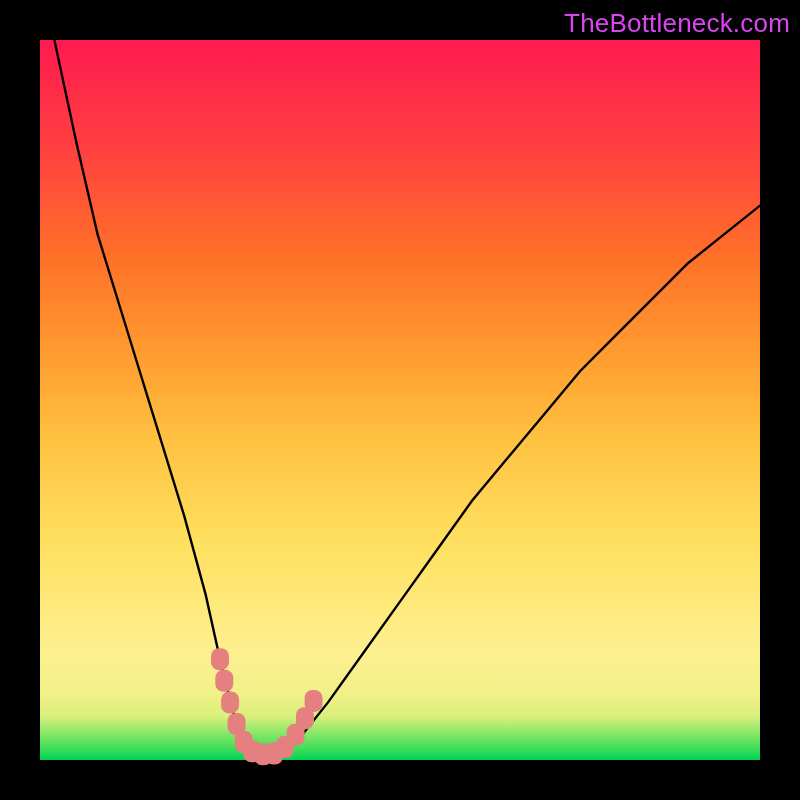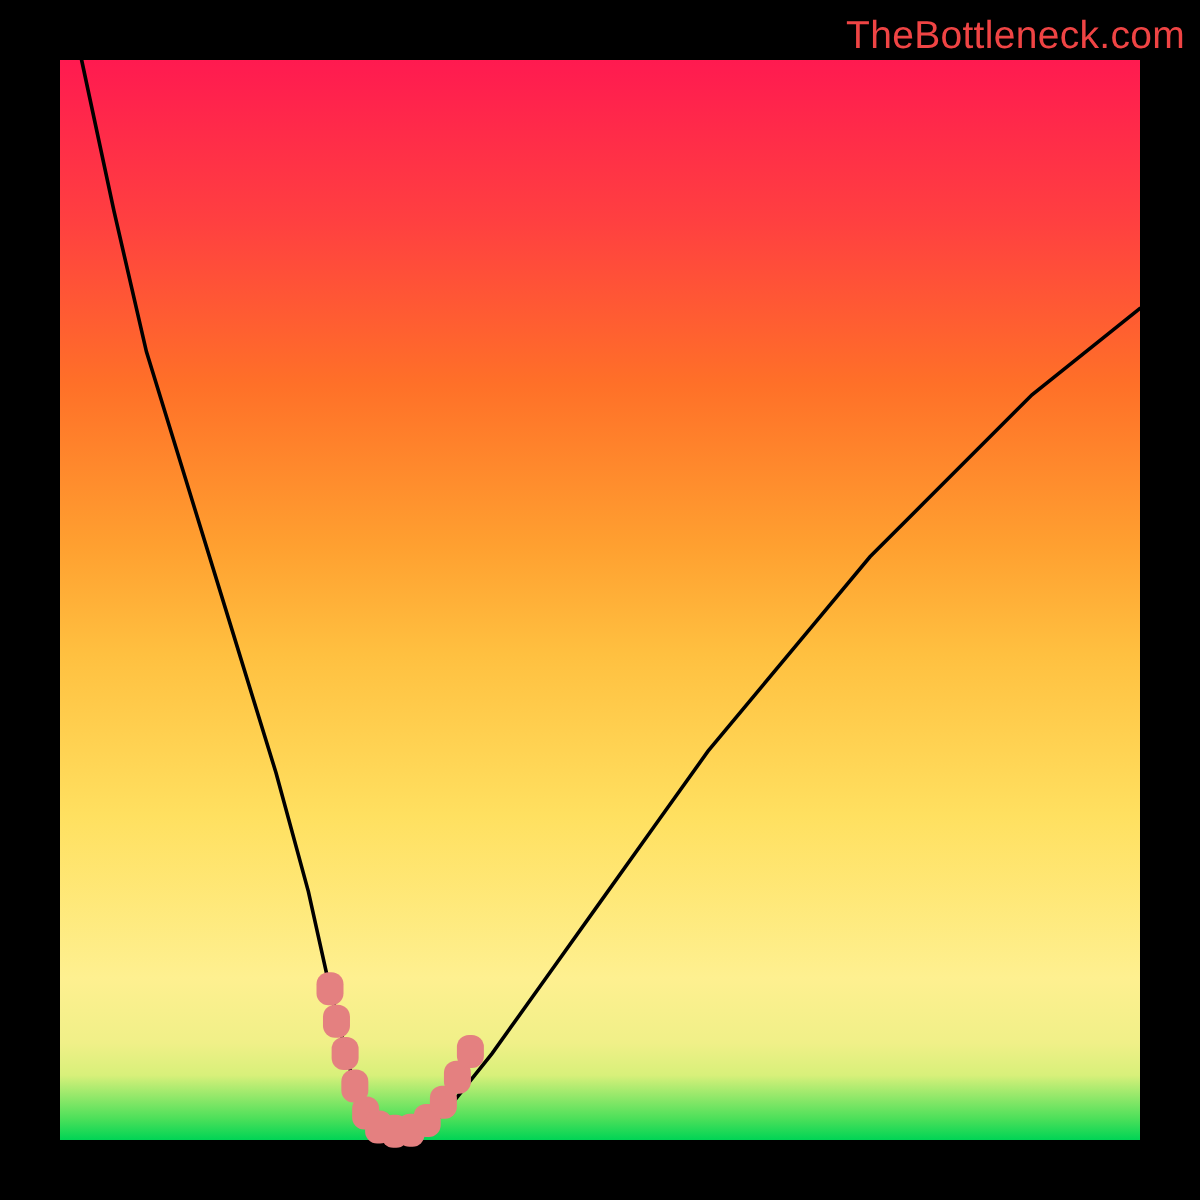--- a/index.html
+++ b/index.html
@@ -27,21 +27,21 @@
       #ff7028 70%,
       #ff4040 85%,
       #ff1a50 100%);
   }
   .watermark {
     position: absolute;
     top: 8px;
     right: 10px;
     font-size: 26px;
     font-weight: 400;
-    color: #ef4444;
+    color: #d946ef;
     letter-spacing: 0.2px;
   }
   svg.curve {
     position: absolute;
     left: 40px;
     top: 40px;
     width: 720px;
     height: 720px;
     overflow: visible;
   }

